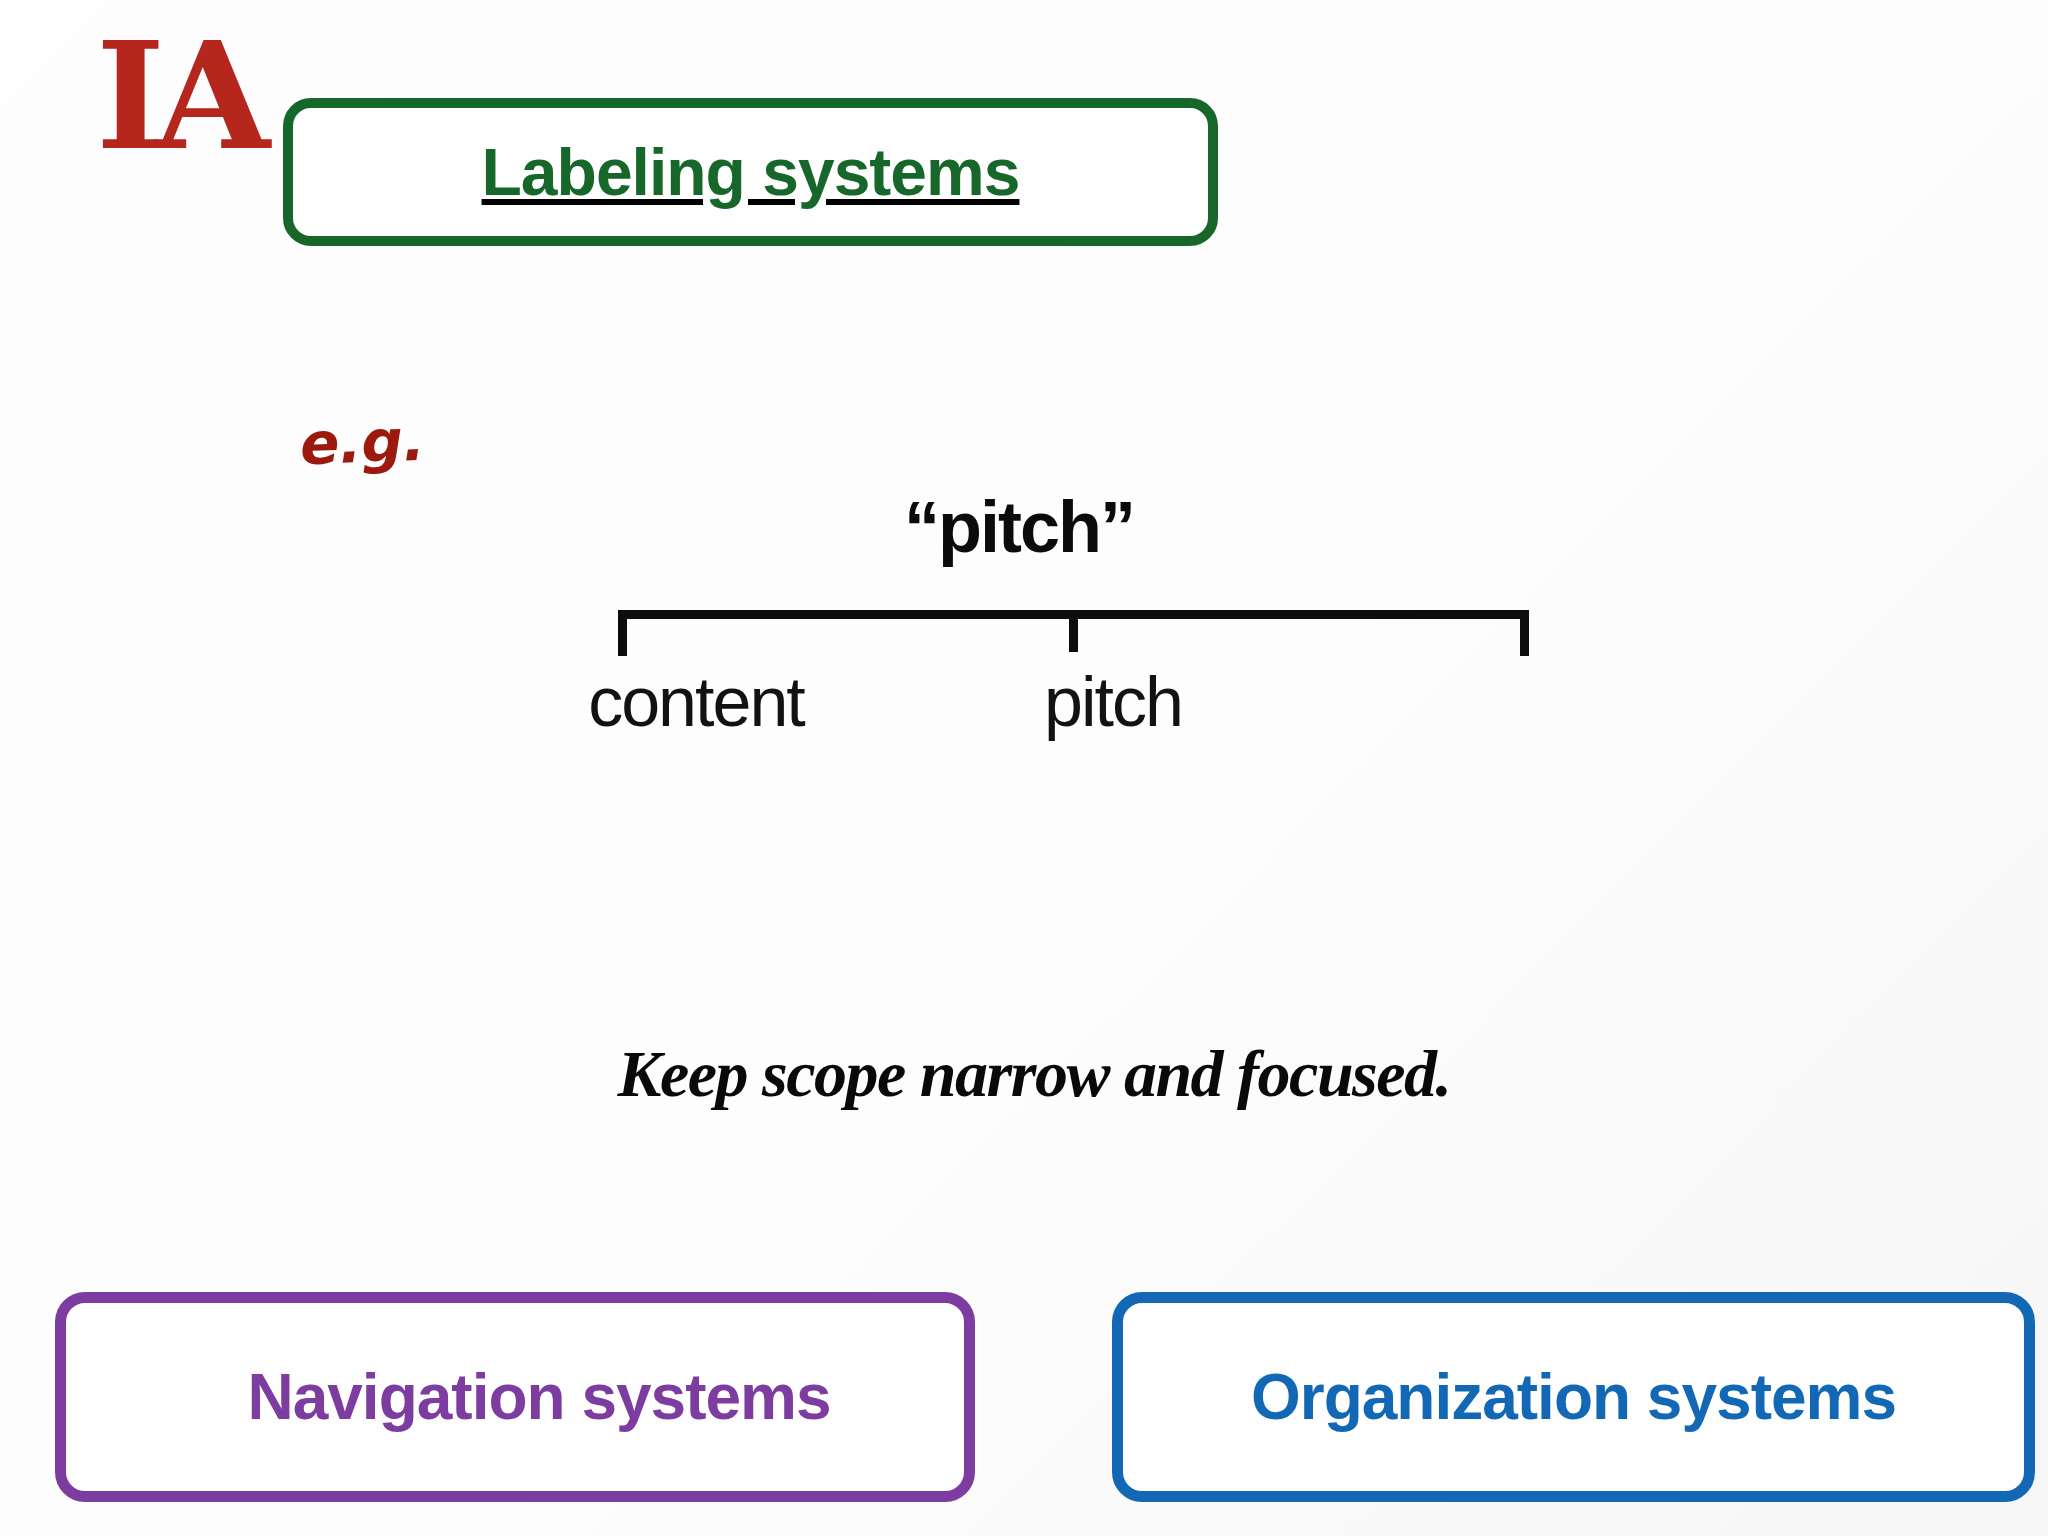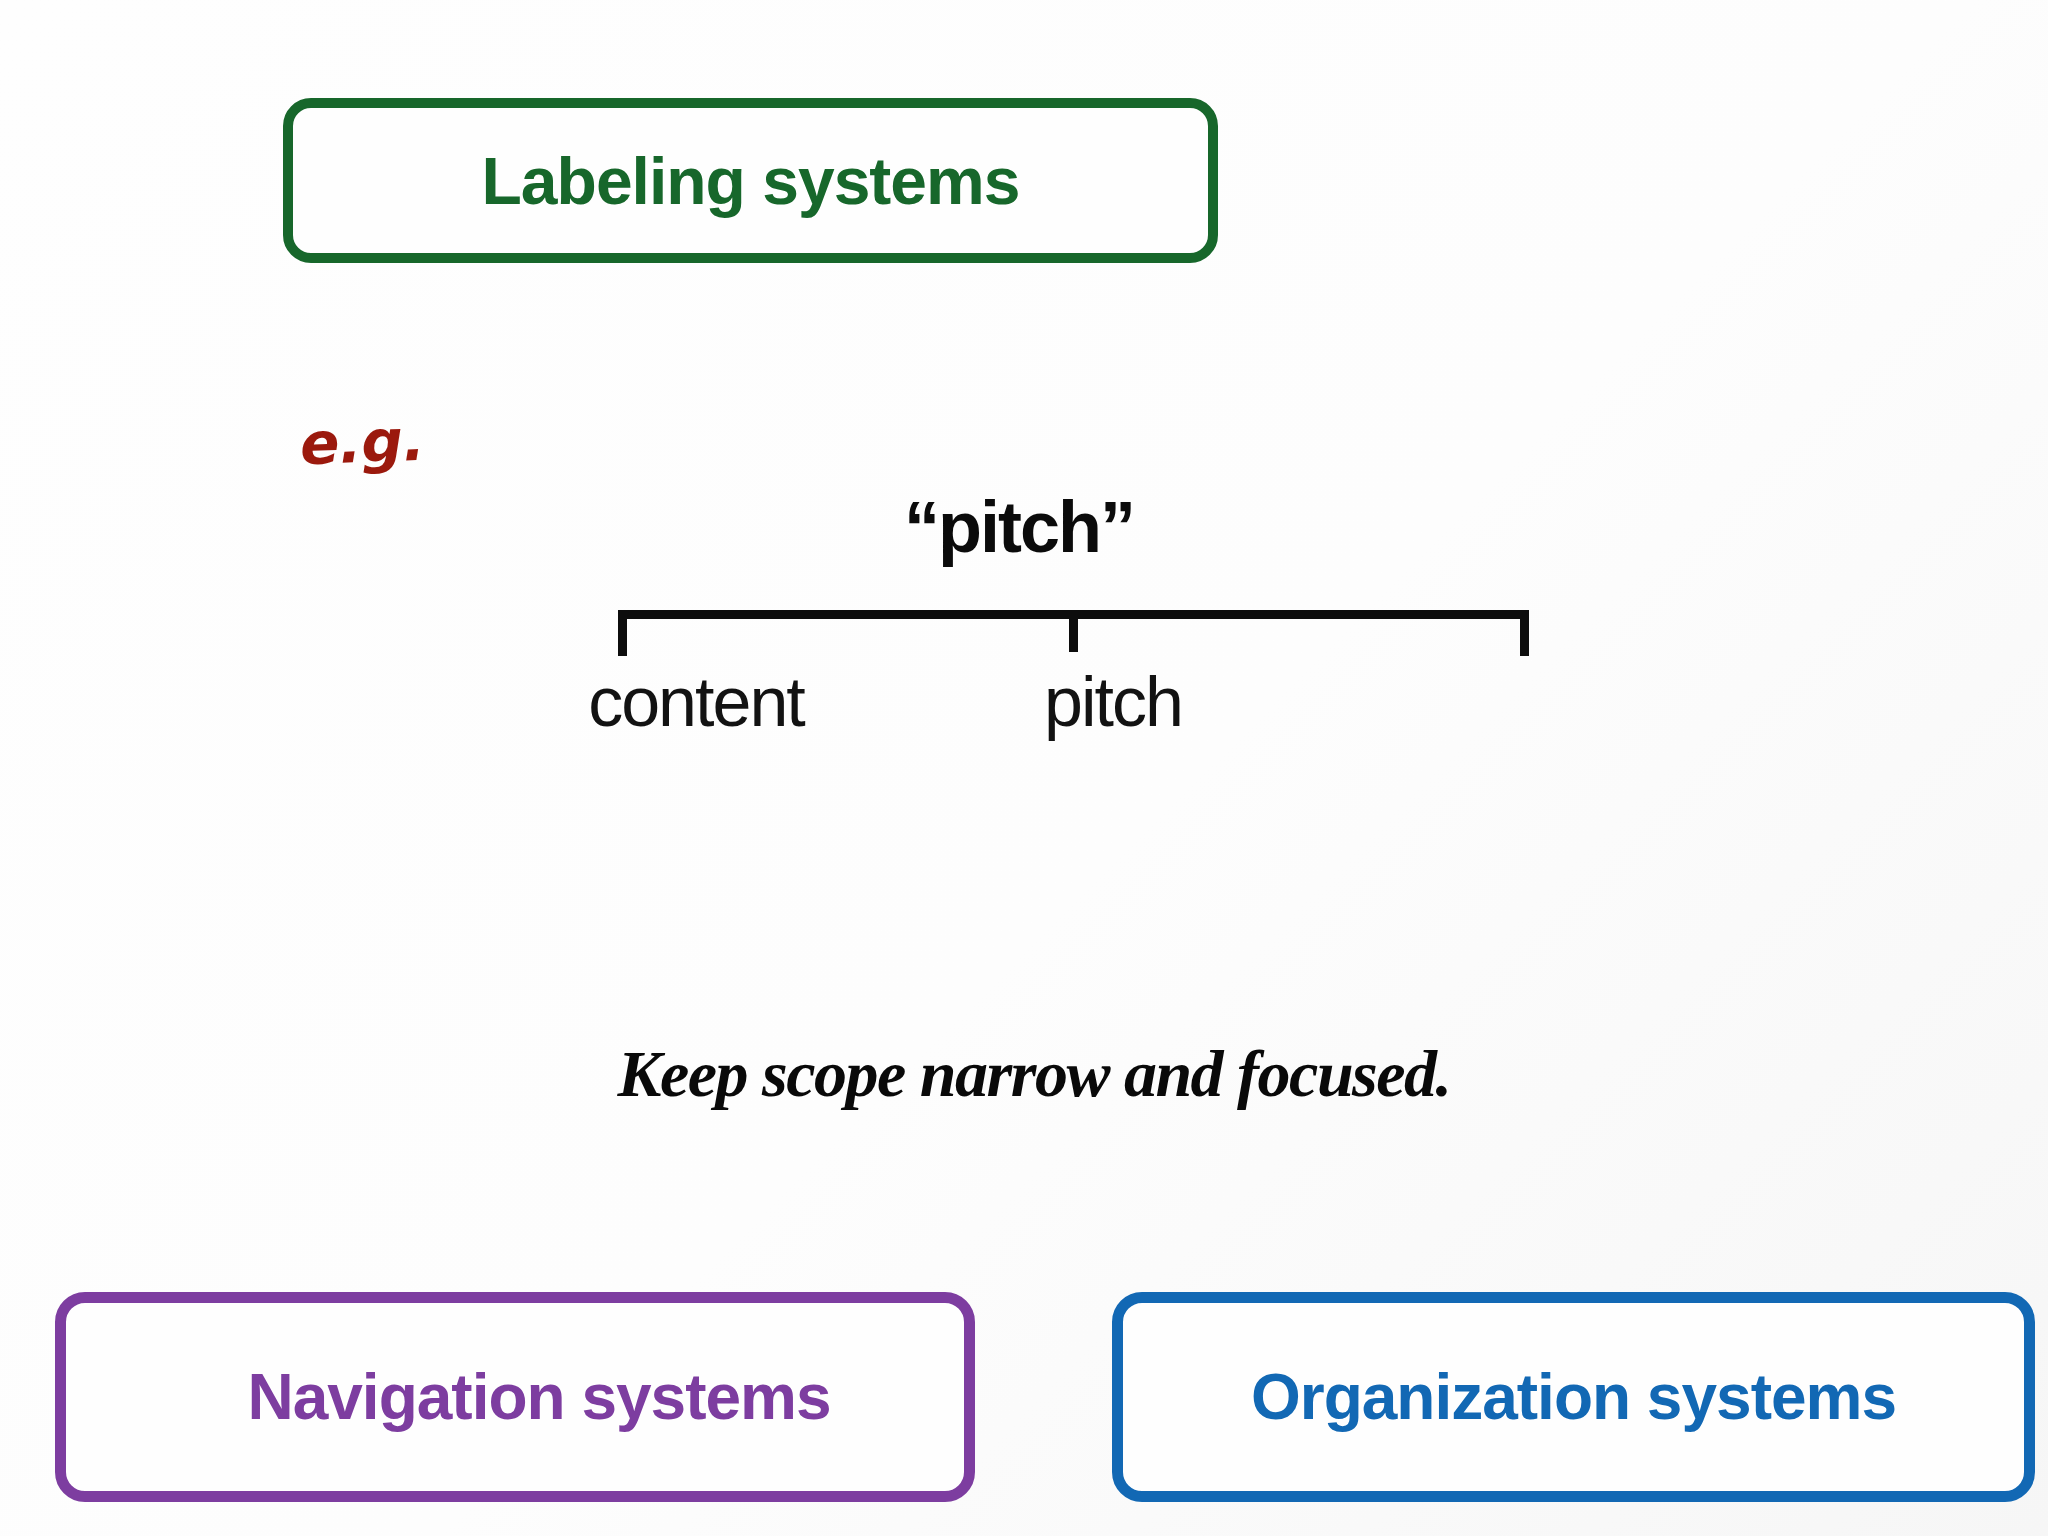--- a/index.html
+++ b/index.html
@@ -30,23 +30,24 @@
   
   .outline-box {
     position: absolute;
     display: flex;
     align-items: center;
     justify-content: center;
     background: #fefefe;
     box-sizing: border-box;
   }
   .box-labeling {
-    left: 283px; top: 98px; width: 935px; height: 165px;
+    left: 283px; top: 98px; width: 935px; height: 148px;
     border: 10px solid #17672b;
     border-radius: 28px;
+    text-decoration: underline;
   }
   .box-labeling .box-label { color: #17672b; font-size: 66px; }
   .box-navigation {
     left: 55px; top: 1292px; width: 920px; height: 210px;
     border: 11px solid #7d3da0;
     border-radius: 30px;
   }
   .box-navigation .box-label { color: #7d3da0; font-size: 64px; margin-left: 48px; }
   .box-organization {
     left: 1112px; top: 1292px; width: 923px; height: 210px;
@@ -115,20 +116,21 @@
     color: #090909;
     white-space: nowrap;
     font-family: Liberation Serif, serif;
   }
 </style>
 </head>
 <body>
 
 <div class="slide">
 
+  <div class="ia-logo">IA</div>
 
   <div class="outline-box box-labeling">
     <span class="box-label">Labeling systems</span>
   </div>
 
   <div class="eg-marker">e.g.</div>
 
   <div class="tree-root">“pitch”</div>
 
   <div class="tree-line tree-hline"></div>

